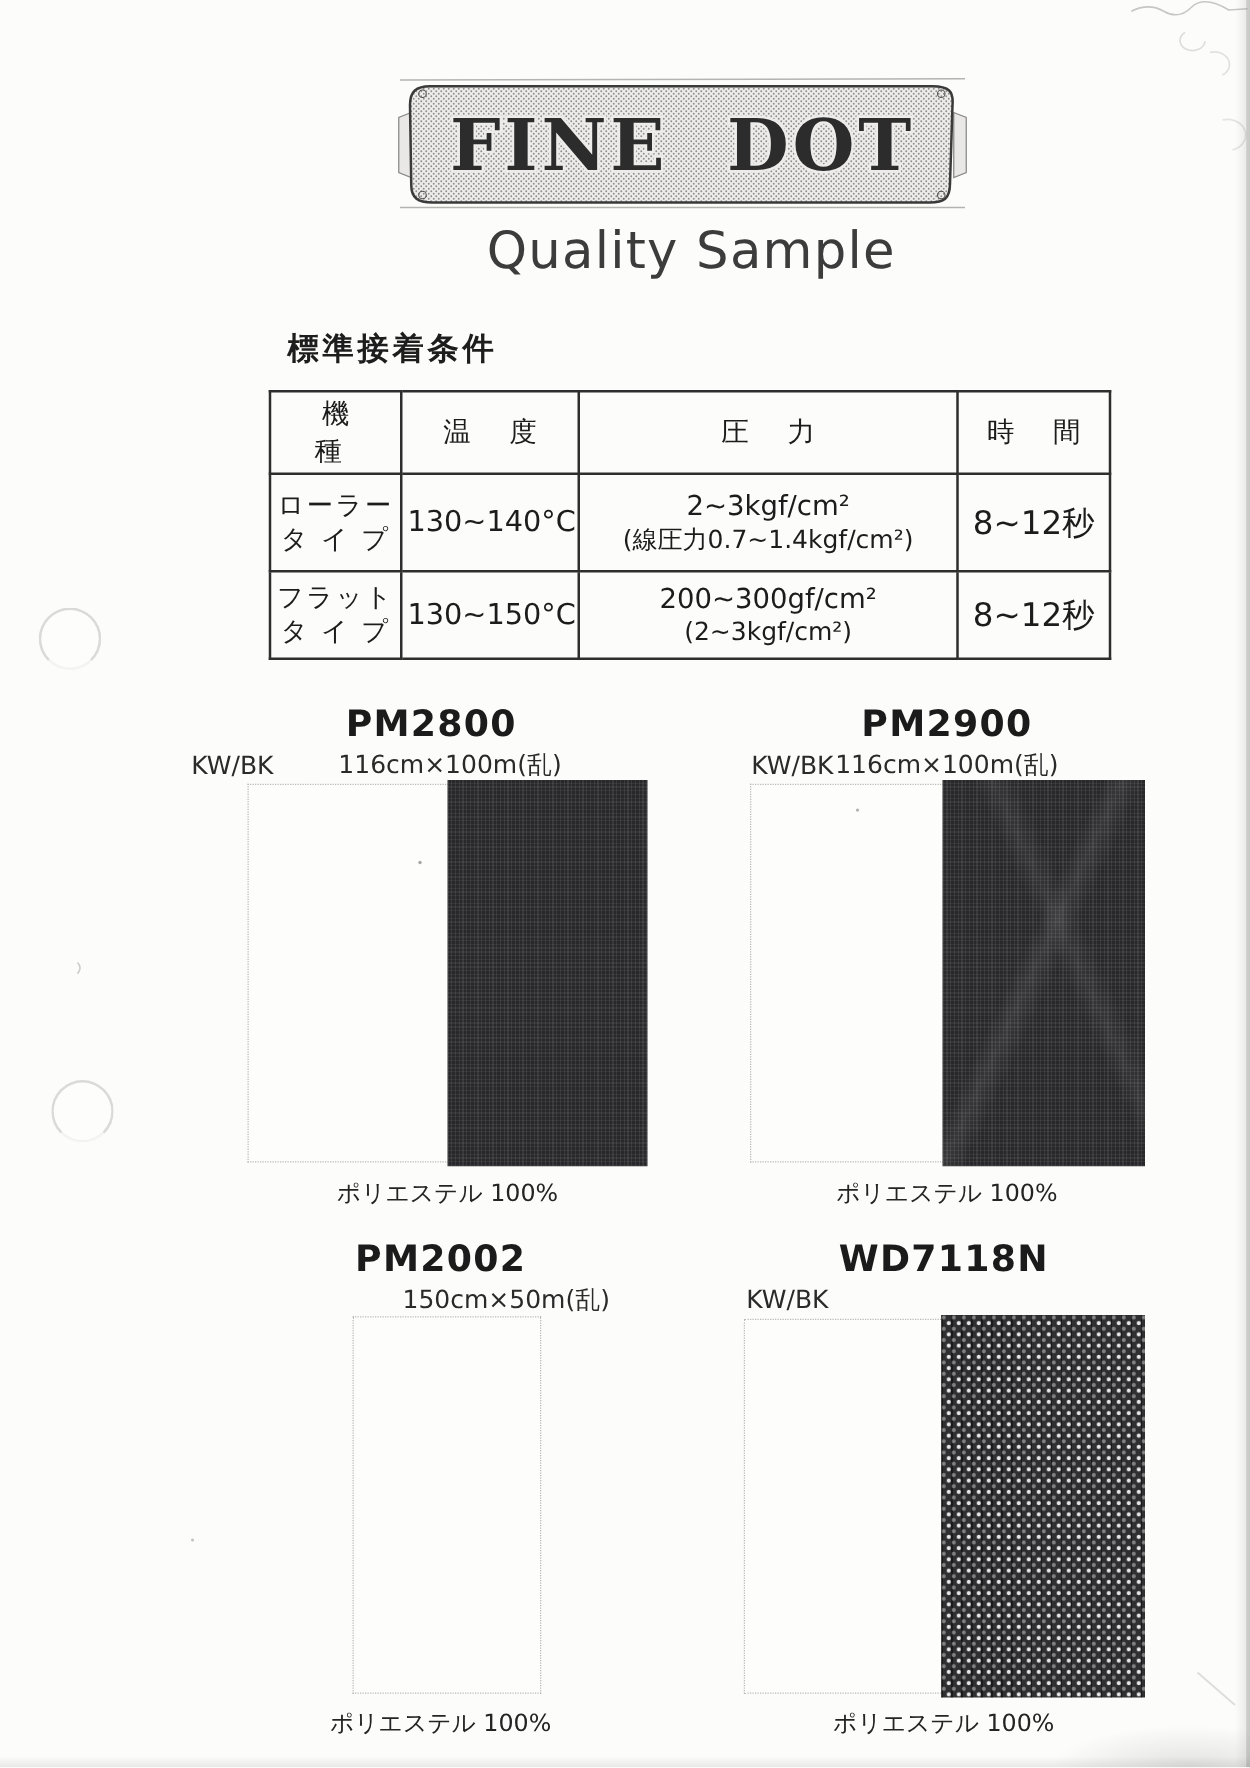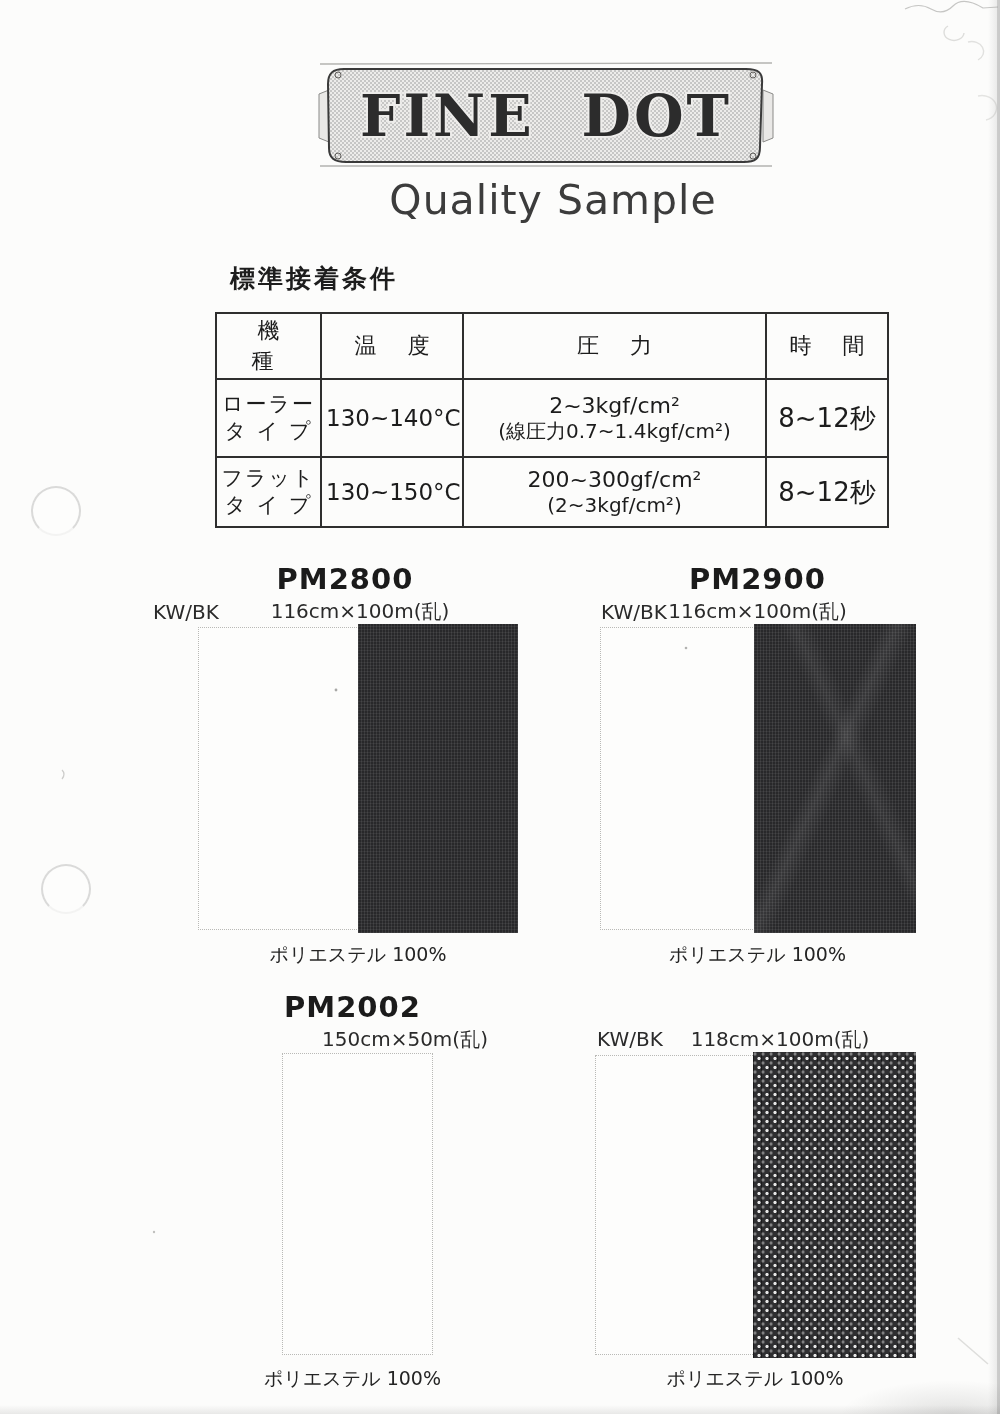--- a/index.html
+++ b/index.html
@@ -194,22 +194,22 @@
 
   <section class="sample" style="left:200px; top:988px; width:300px; height:420px;">
     <div class="s-name" style="left:40px; top:2px; width:225px;">PM2002</div>
     <div class="s-code" style="left:80px; top:39px;"></div>
     <div class="s-size" style="left:122px; top:38px; width:160px;">150cm×50m(乱)</div>
     <div class="swatch" style="left:82px; top:65px; width:149px; height:300px;"></div>
     <div class="s-comp" style="left:40px; top:378px; width:225px;">ポリエステル 100%</div>
   </section>
 
   <section class="sample" style="left:560px; top:988px; width:380px; height:420px;">
+    <div class="s-name" style="left:35px; top:2px; width:320px;">WD7118N</div>
     <div class="s-code" style="left:37px; top:39px;">KW/BK</div>
-    <div class="s-size" style="left:110px; top:38px; width:220px;">118cm×100m(乱)</div>
     <div class="swatch" style="left:35px; top:67px; width:318px; height:298px;">
       <div class="half-dark mesh" style="width:163px;"></div>
     </div>
     <div class="s-comp" style="left:35px; top:378px; width:320px;">ポリエステル 100%</div>
   </section>
 
   <div class="punch" style="left:31px; top:486px;"></div>
   <div class="punch" style="left:41px; top:864px;"></div>
 
   <svg class="artifacts" width="1000" height="1414" viewBox="0 0 1000 1414">

